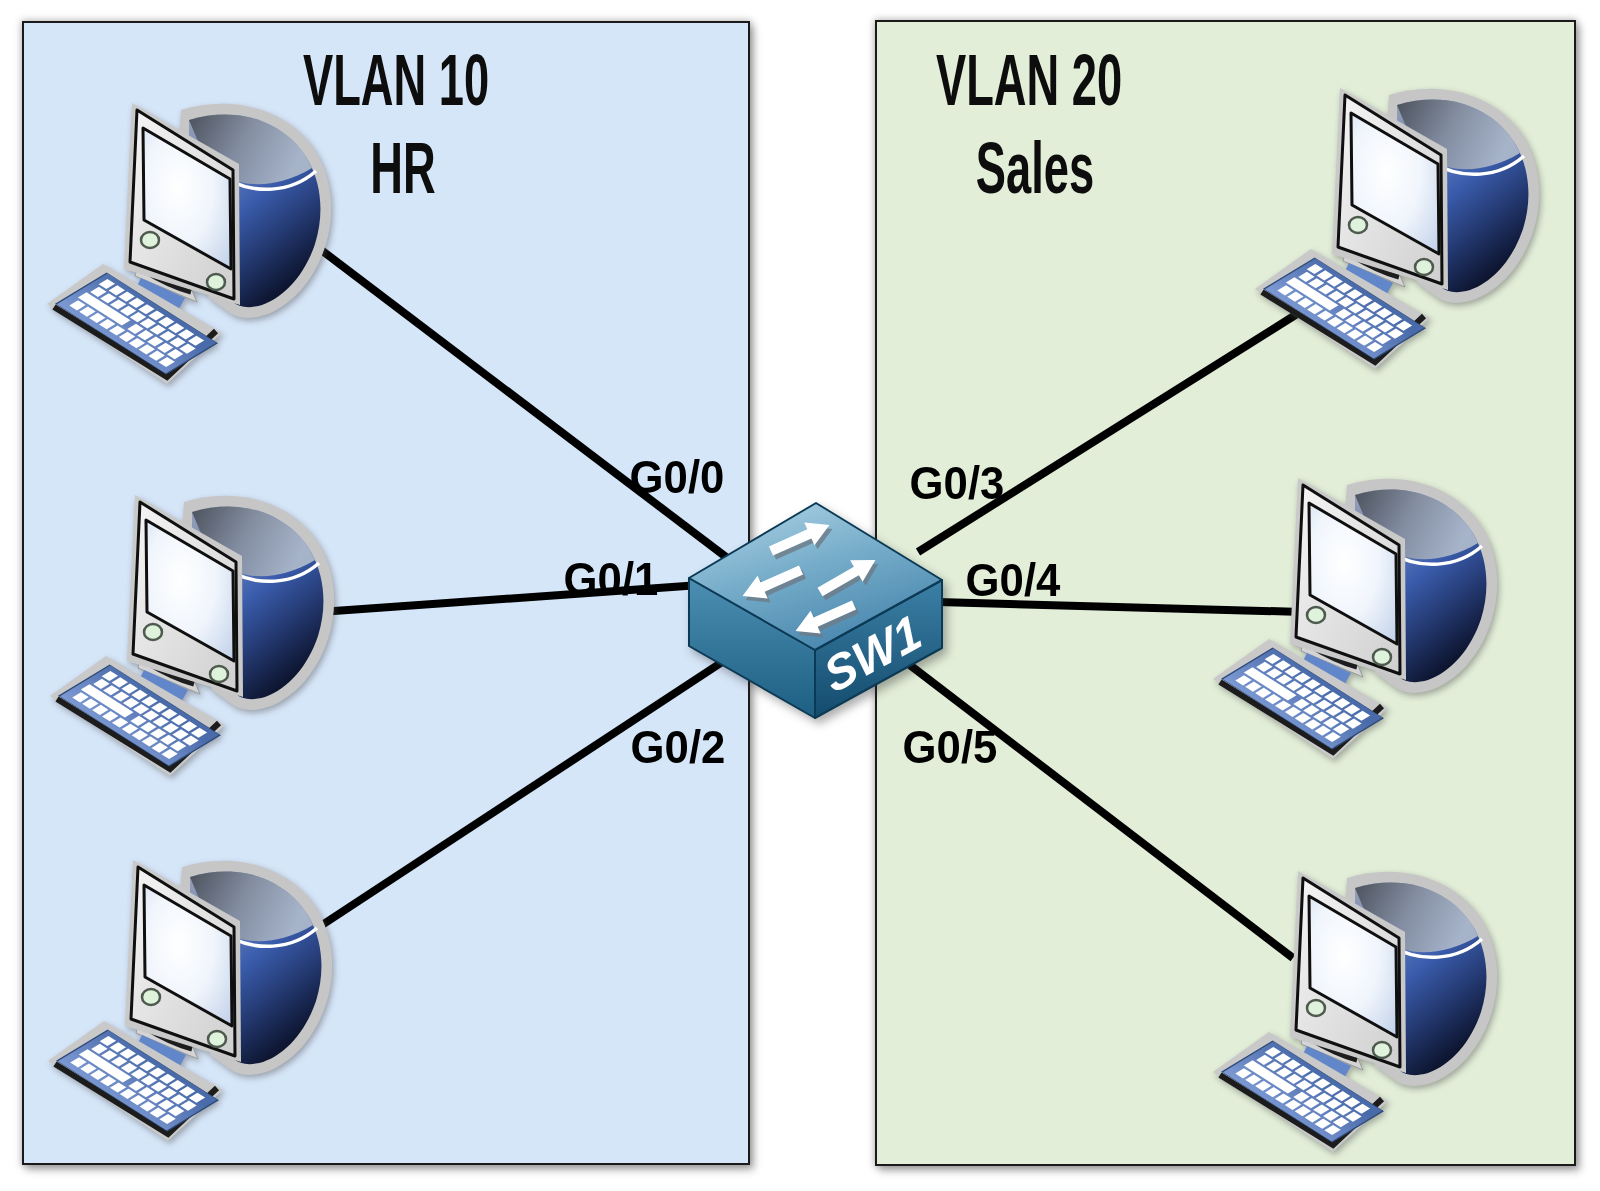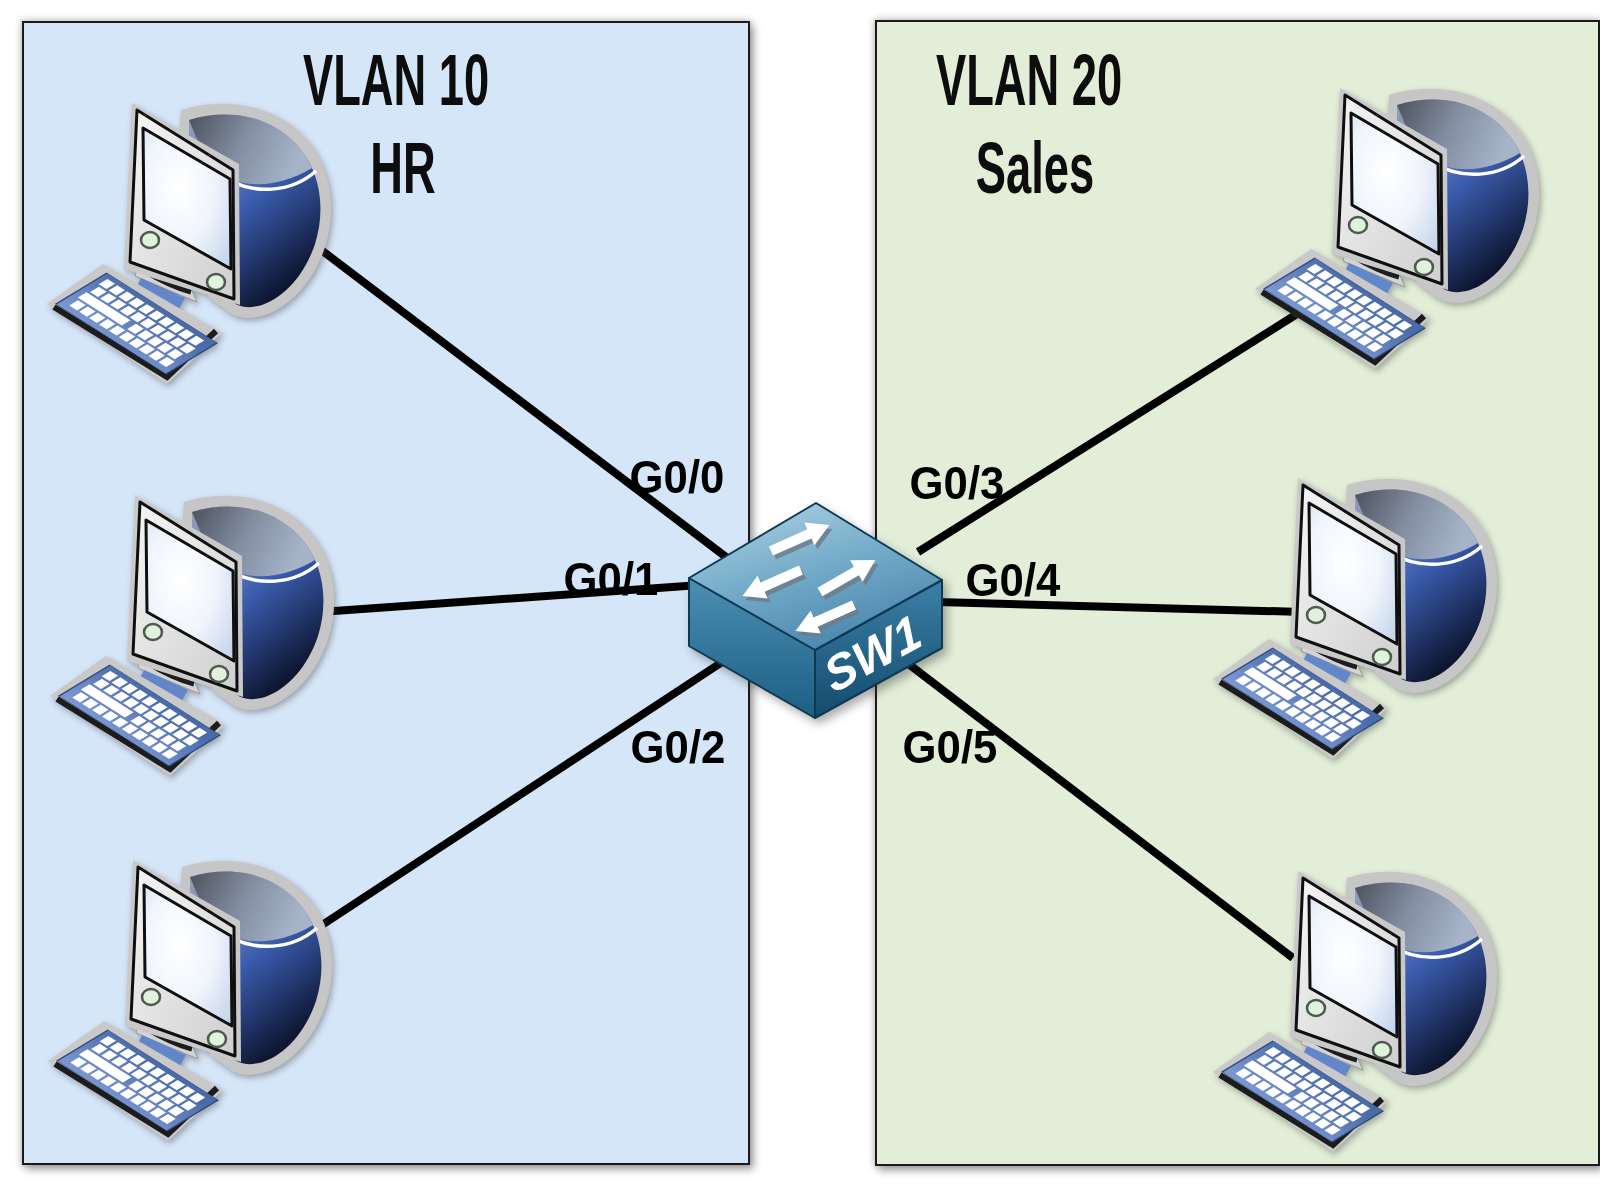--- a/index.html
+++ b/index.html
@@ -5,21 +5,21 @@
   html,body{margin:0;padding:0;background:#ffffff;}
   .canvas{
     position:relative;width:1600px;height:1191px;background:#ffffff;
     font-family:"Liberation Sans","DejaVu Sans",sans-serif;overflow:hidden;
   }
   .zone{
     position:absolute;border:2px solid #1a1a1a;
     box-shadow:0 0 7px 1px rgba(0,0,0,0.25), 4px 5px 8px rgba(0,0,0,0.28);
   }
   .zone-left{left:22px;top:21px;width:724px;height:1140px;}
-  .zone-right{left:875px;top:20px;width:697px;height:1142px;padding-left:24px;}
+  .zone-right{left:875px;top:20px;width:697px;height:1142px;}
   .title-line{
     position:absolute;font-weight:bold;color:#0d0d0d;font-size:73px;
     white-space:nowrap;transform:translate(-50%,-50%) scaleX(0.62);
   }
   .port-label{
     position:absolute;font-weight:bold;color:#000;font-size:47px;
     white-space:nowrap;transform:translate(-50%,-50%) scaleX(0.93);
   }
   svg.abs{position:absolute;display:block;}
   .links-layer{left:0;top:0;}

